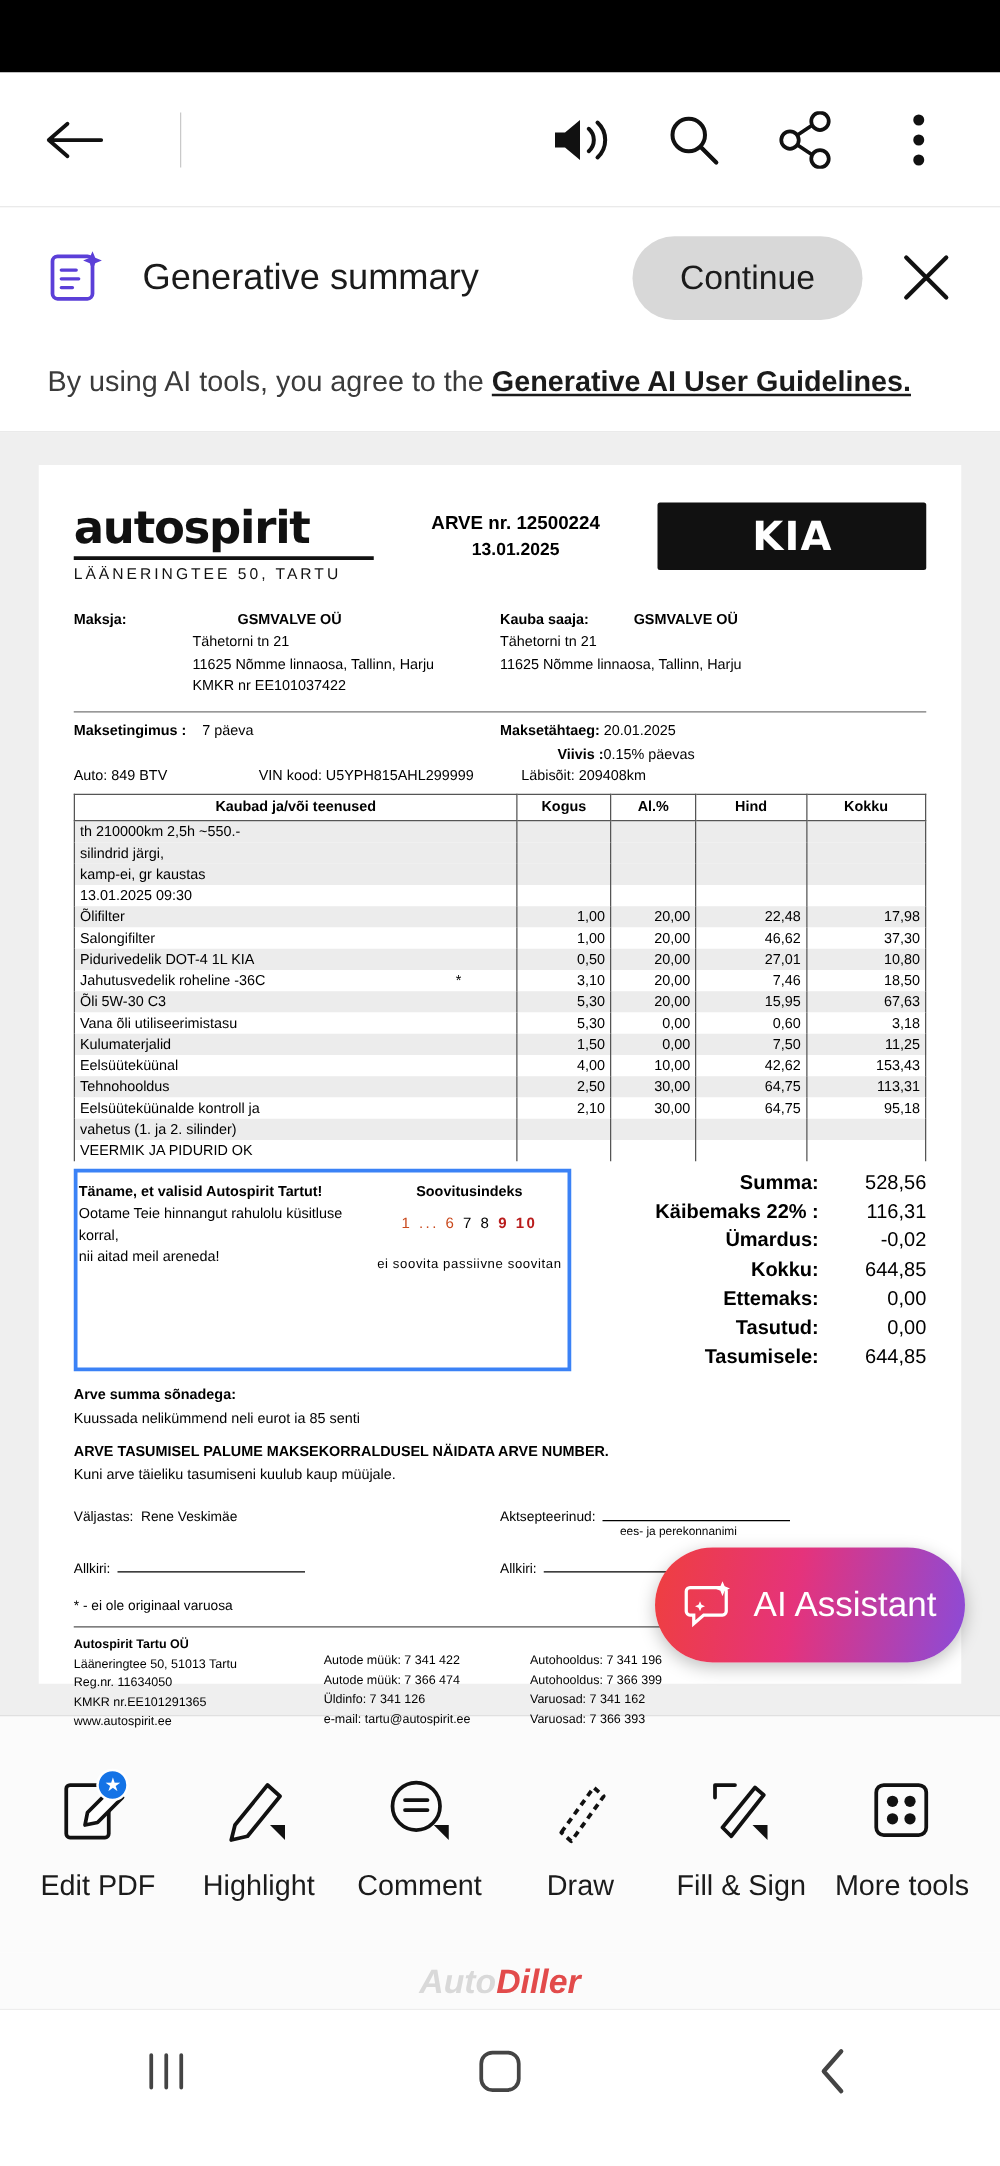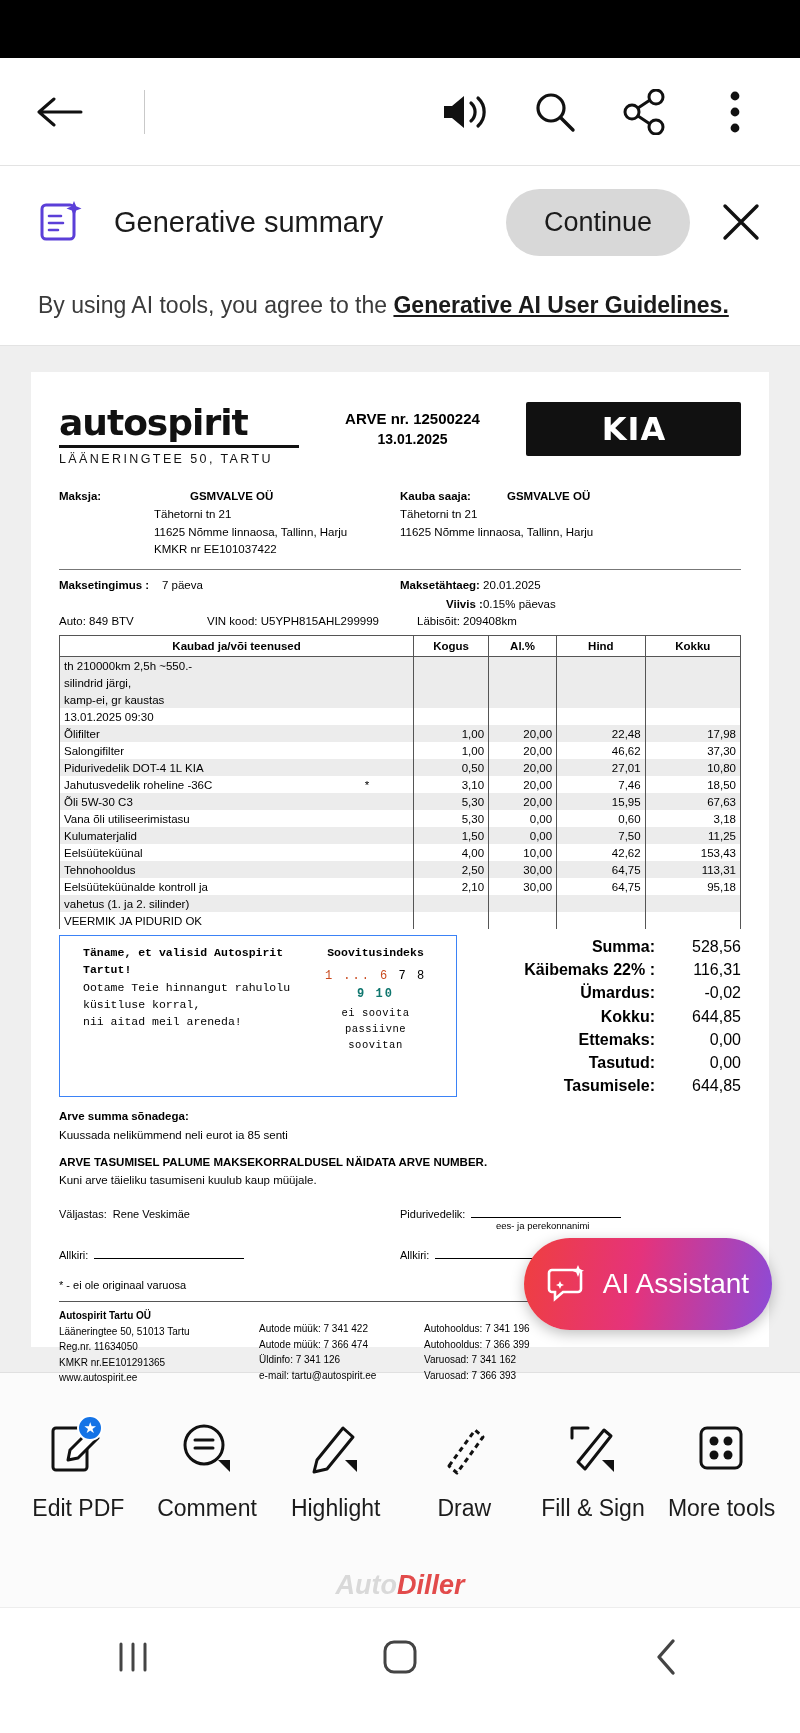--- a/index.html
+++ b/index.html
@@ -134,31 +134,30 @@
   table.items td { padding: 2.5px 4px; }
   table.items td.desc { text-align: left; }
   table.items td.num { text-align: right; }
   tr.shade td { background: #ececec; }
   tr.plain td { background: #fff; }
   .tbl-border-lr td { border-left: 1px solid #555; border-right: 1px solid #555; }
 
   
   .lower { display: flex; margin-top: 6px; }
   .thanks {
-    border: 1px solid #3b82f6; width: 420px; padding: 8px 23px; font-size: 11.5px; line-height: 1.5;
+    border: 3px solid #3b82f6; width: 420px; padding: 8px 1px; font-size: 11.5px; line-height: 1.5;
     display: flex;
-    font-family: Liberation Mono, monospace;
   }
   .thanks-left { width: 235px; }
   .thanks-right { flex: 1; text-align: center; }
   .soov-title { font-weight: bold; font-size: 11.5px; margin-bottom: 6px; }
   .scale { font-size: 12px; letter-spacing: 2px; }
   .scale .lo { color: #c94a1e; }
-  .scale .hi { color: #0f766e; font-weight: bold; }
-  .scale-lbl { font-size: 10.5px; margin-top: 3px; letter-spacing: 0.5px; }
+  .scale .hi { color: #b91c1c; font-weight: bold; }
+  .scale-lbl { font-size: 10.5px; margin-top: 17px; letter-spacing: 0.5px; }
   .totals { flex: 1; padding-left: 18px; font-size: 16px; }
   .totals .trow { display: flex; justify-content: flex-end; line-height: 1.45; }
   .totals .tlbl { font-weight: bold; text-align: right; width: 180px; }
   .totals .tval { width: 86px; text-align: right; }
 
   .words { font-size: 11.5px; margin-top: 10px; line-height: 1.6; }
   .words .b { font-weight: bold; }
   .notice { font-size: 11.5px; font-weight: bold; margin-top: 12px; }
   .notice2 { font-size: 11.5px; margin-top: 6px; }
 
@@ -546,21 +545,21 @@
 
       <div class="notice">ARVE TASUMISEL PALUME MAKSEKORRALDUSEL NÄIDATA ARVE NUMBER.</div>
       <div class="notice2">Kuni arve täieliku tasumiseni kuulub kaup müüjale.</div>
 
       <div class="signs">
         <div class="c">
           <span>Väljastas:</span>
           &nbsp;<span>Rene Veskimäe</span>
         </div>
         <div class="c">
-          <div><span>Pidurivedelik:</span><span class="sline"></span></div>
+          <div><span>Aktsepteerinud:</span><span class="sline"></span></div>
           <div class="subnote">ees- ja perekonnanimi</div>
         </div>
       </div>
 
       <div class="signs" style="margin-top:18px;">
         <div class="c"><span>Allkiri:</span><span class="sline"></span></div>
         <div class="c"><span>Allkiri:</span><span class="sline"></span></div>
       </div>
 
       <div class="foot-note">* - ei ole originaal varuosa</div>
@@ -609,35 +608,35 @@
           <rect x="6" y="8" width="34" height="42" rx="3" fill="none" stroke="#111" stroke-width="3"></rect>
           <path d="M43 10 l8 8 -20 20 -10 2 2 -10 z" fill="#fff" stroke="#111" stroke-width="3" stroke-linejoin="round"></path>
         </svg>
         <div class="badge">★</div>
       </div>
       <div class="tlabel">Edit PDF</div>
     </div>
     <div class="tool">
       <div class="ticon">
         <svg width="58" height="58" viewBox="0 0 58 58">
+          <path d="M10 40 L36 8 l10 9 -26 32 -13 3 z" fill="none" stroke="#111" stroke-width="3" stroke-linejoin="round"></path>
+          <path d="M38 40 l12 12 v-12 z" fill="#111"></path>
+        </svg>
+      </div>
+      <div class="tlabel">Highlight</div>
+    </div>
+    <div class="tool">
+      <div class="ticon">
+        <svg width="58" height="58" viewBox="0 0 58 58">
           <circle cx="26" cy="25" r="19" fill="none" stroke="#111" stroke-width="3"></circle>
           <path d="M17 20 h18 M17 28 h18" stroke="#111" stroke-width="3" stroke-linecap="round"></path>
           <path d="M40 40 l12 12 v-12 z" fill="#111"></path>
         </svg>
       </div>
       <div class="tlabel">Comment</div>
-    </div>
-    <div class="tool">
-      <div class="ticon">
-        <svg width="58" height="58" viewBox="0 0 58 58">
-          <path d="M10 40 L36 8 l10 9 -26 32 -13 3 z" fill="none" stroke="#111" stroke-width="3" stroke-linejoin="round"></path>
-          <path d="M38 40 l12 12 v-12 z" fill="#111"></path>
-        </svg>
-      </div>
-      <div class="tlabel">Highlight</div>
     </div>
     <div class="tool">
       <div class="ticon">
         <svg width="58" height="58" viewBox="0 0 58 58">
           <path d="M14 46 L40 10 l8 7 -26 36 z" fill="none" stroke="#111" stroke-width="3" stroke-linejoin="round" stroke-dasharray="5 4"></path>
         </svg>
       </div>
       <div class="tlabel">Draw</div>
     </div>
     <div class="tool">

